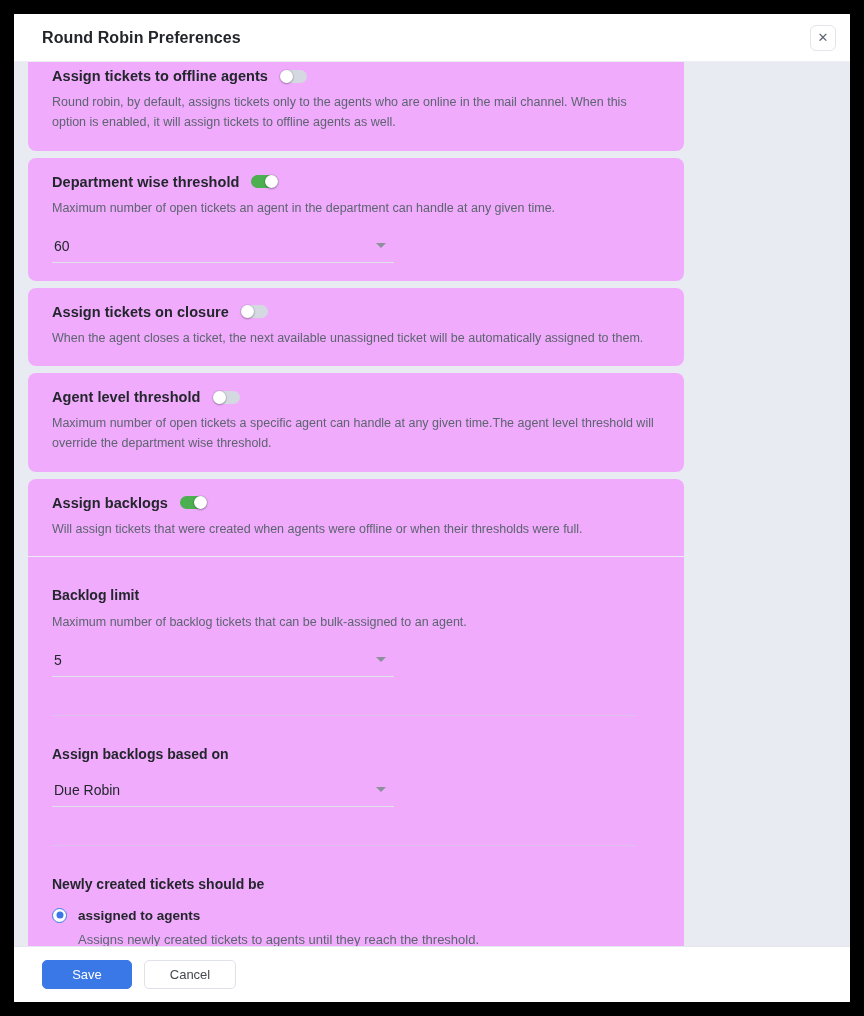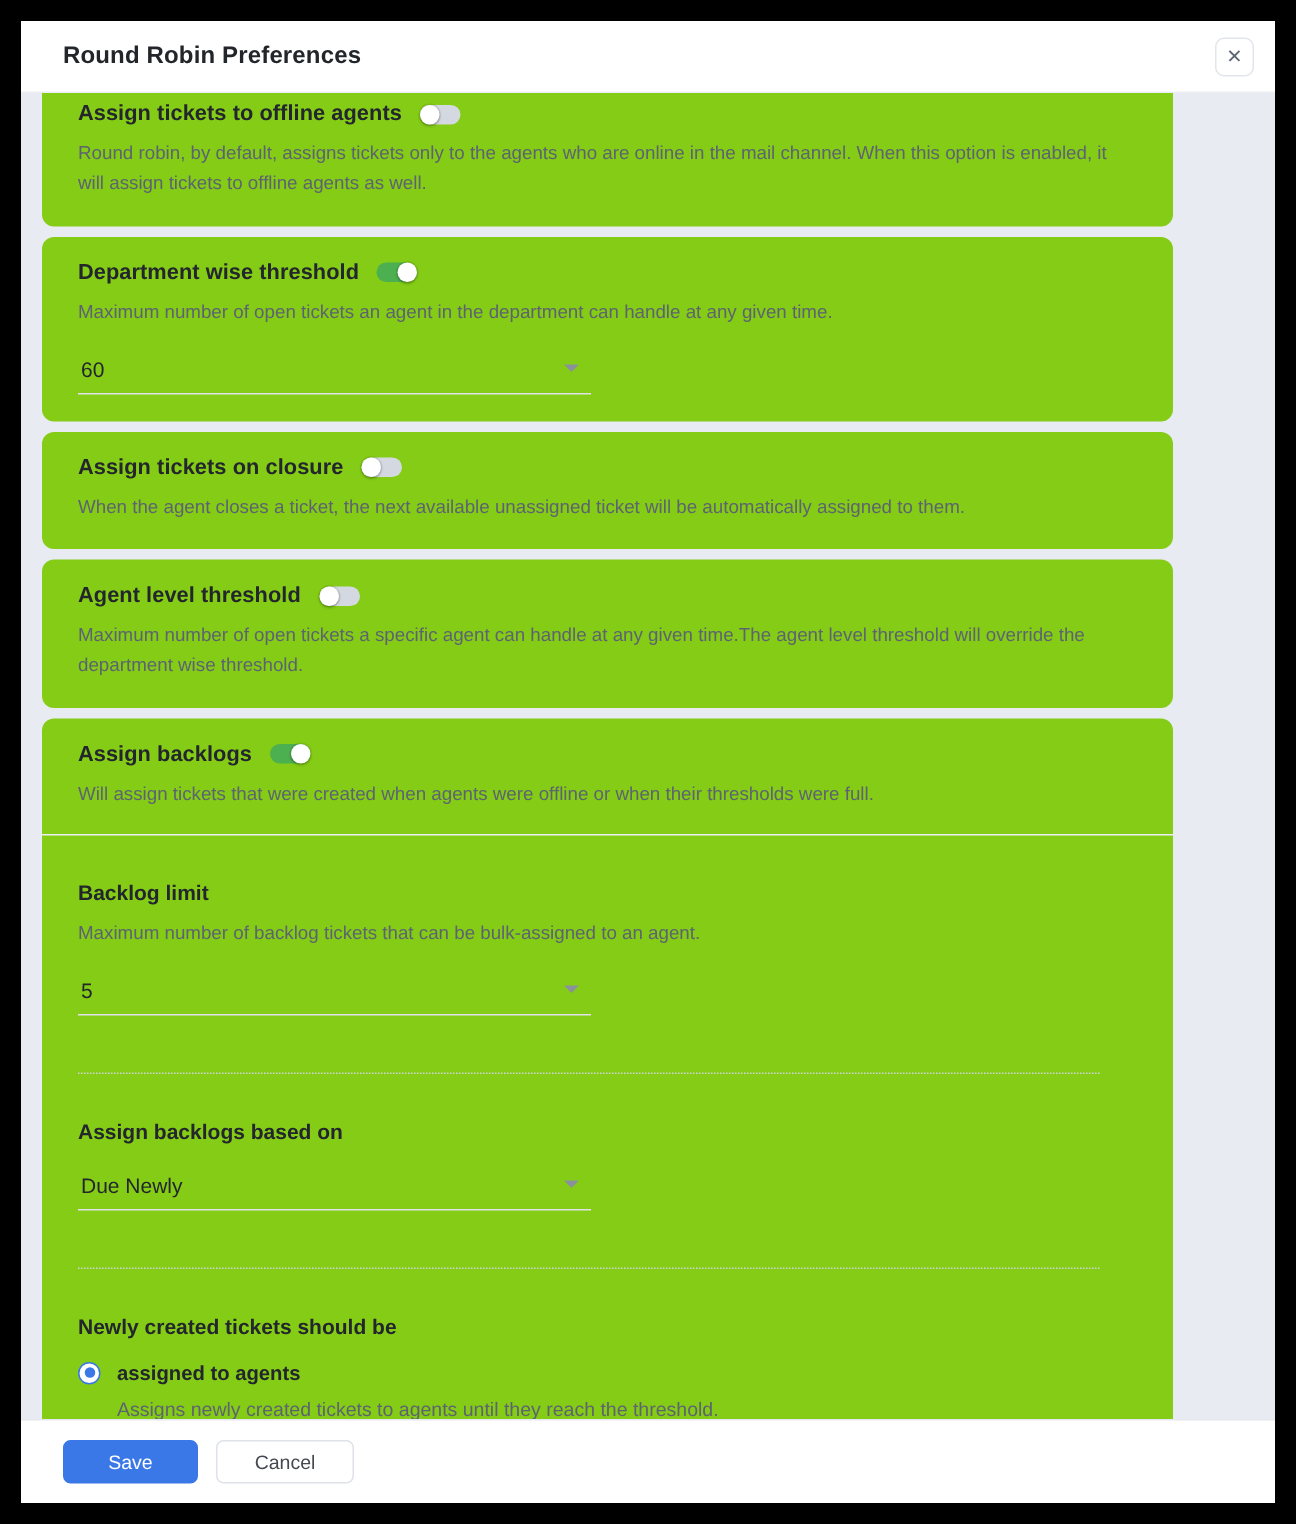--- a/index.html
+++ b/index.html
@@ -63,26 +63,26 @@
     overflow: hidden;
     padding: 0 14px 0 14px;
     position: relative;
   }
   .scroll-inner {
     width: 100%;
     padding-top: 0;
   }
 
   .card {
-    background: #84cc16;
+    background: #f0abfc;
     border-radius: 8px;
     margin-bottom: 7px;
     padding: 16px 24px 18px 24px;
     position: relative;
-    width: 754px;
+    width: 656px;
   }
   .card.first {
     border-radius: 0 0 8px 8px;
     padding-top: 6px;
     margin-top: 0;
   }
   .card.last {
     margin-bottom: 0;
     padding-bottom: 22px;
   }
@@ -324,21 +324,21 @@
             <span class="select-value">5</span>
             <span class="chev"></span>
           </div>
         </div>
 
         <div class="divider-dotted"></div>
 
         <div class="sub-block">
           <div class="sub-title">Assign backlogs based on</div>
           <div class="select-field">
-            <span class="select-value">Due Newly</span>
+            <span class="select-value">Due Robin</span>
             <span class="chev"></span>
           </div>
         </div>
 
         <div class="divider-dotted"></div>
 
         <div class="sub-block">
           <div class="sub-title">Newly created tickets should be</div>
 
           <div class="radio-group">

